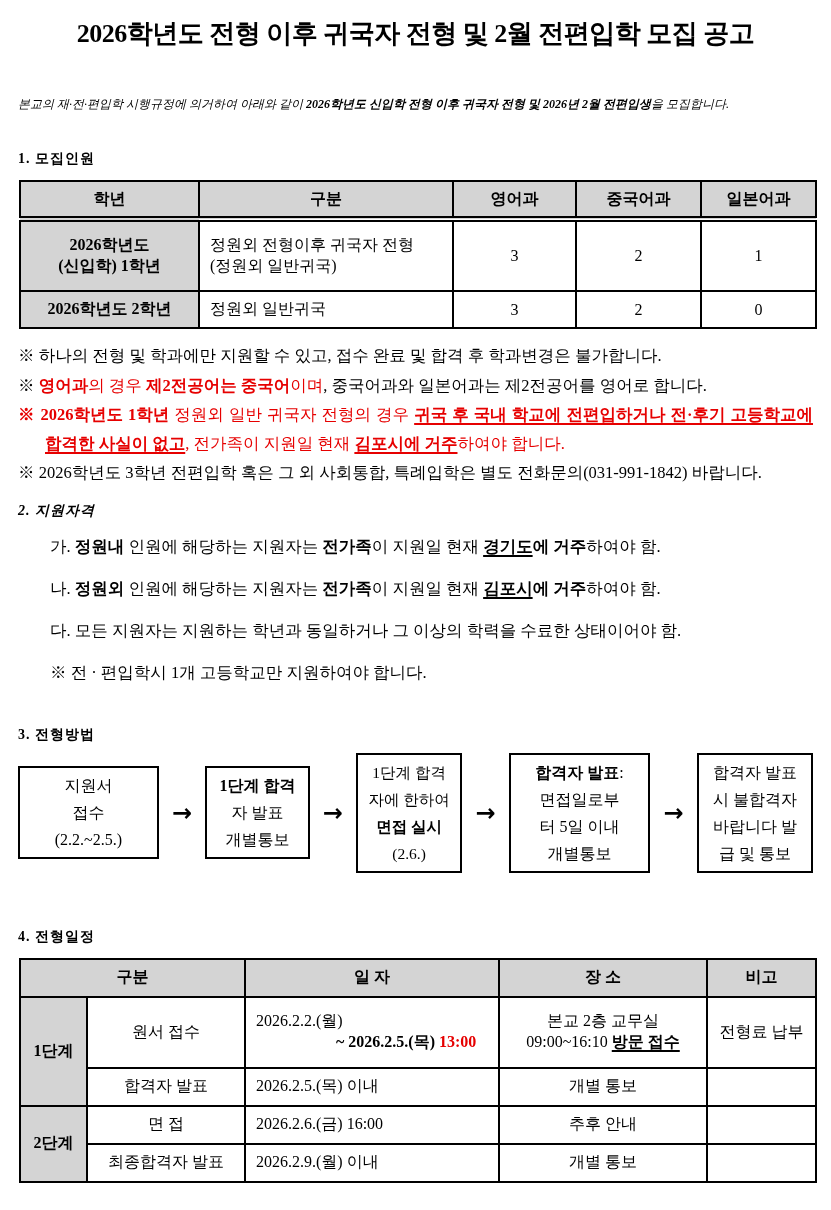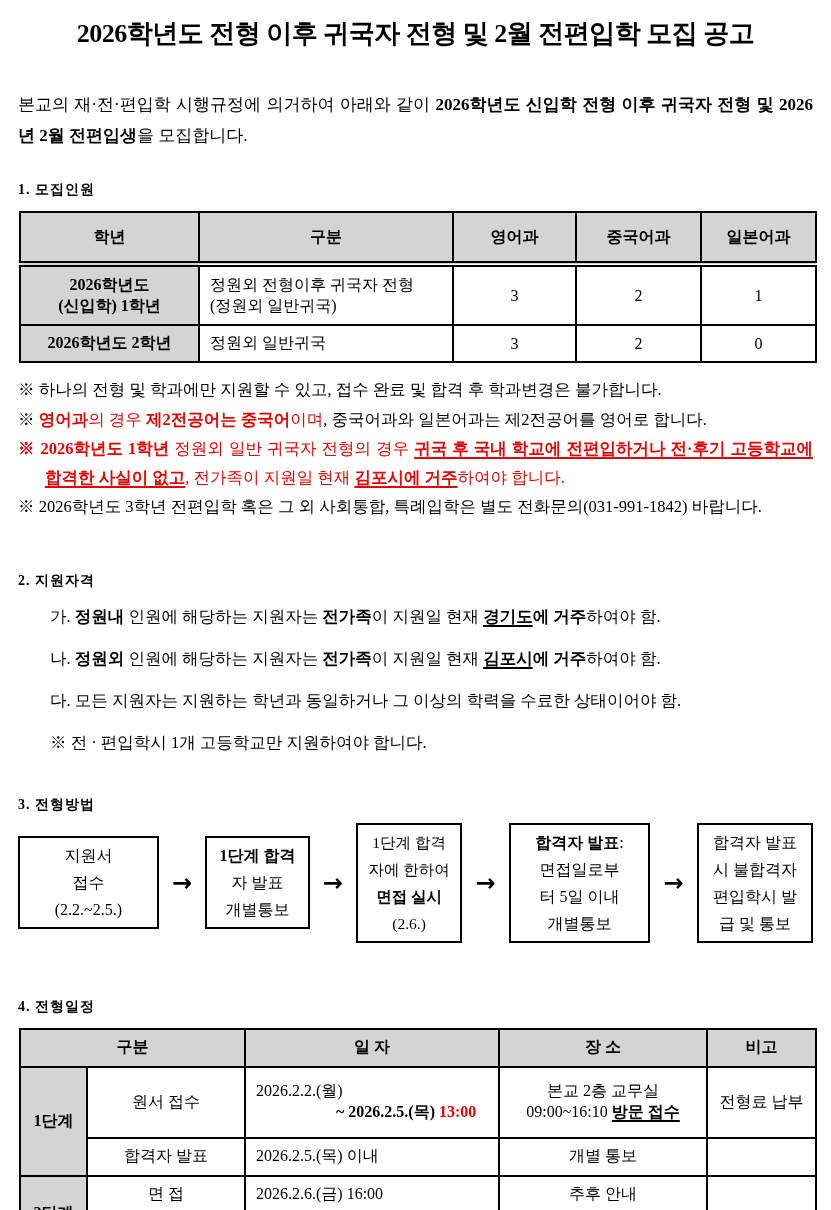--- a/index.html
+++ b/index.html
@@ -24,23 +24,24 @@
     font-size:26px;
     font-weight:bold;
     text-align:center;
     letter-spacing:-0.5px;
     white-space:nowrap;
   }
 
   
   .intro{
     margin:0 0 12px 0;
-    font-size:17px;
+    font-size:12px;
     line-height:31px;
     text-align:justify;
+    font-style:italic;
   }
 
   
   .sec-heading{
     margin:30px 0 10px 0;
     font-size:14px;
     font-weight:bold;
     letter-spacing:1px;
   }
 
@@ -60,22 +61,22 @@
   .doc-table th,.doc-table td{
     border:2px solid #000;
     padding:2px 6px;
     text-align:center;
     vertical-align:middle;
     font-size:16px;
     font-weight:normal;
   }
   .doc-table .shade{background:var(--shade);font-weight:bold;}
   #recruit-table thead th{border-bottom:6px double #000;}
-  #recruit-table thead tr{height:52px;}
-  #recruit-table tbody tr.r1{height:61px;font-family:Liberation Serif, serif;}
+  #recruit-table thead tr{height:38px;}
+  #recruit-table tbody tr.r1{height:72px;font-family:Liberation Serif, serif;}
   #recruit-table tbody tr.r2{height:37px;}
   .cell-left{text-align:left !important;padding-left:10px !important;}
 
   
   .notes{margin-top:13px;}
   .note{
     margin:0 0 1px 0;
     padding-left:27px;
     text-indent:-27px;
     font-size:16.5px;
@@ -180,21 +181,21 @@
       </tr>
     </tbody>
   </table>
   <div class="notes">
     <p class="note"><span>※ 하나의 전형 및 학과에만 지원할 수 있고, 접수 완료 및 합격 후 학과변경은 불가합니다.</span></p>
     <p class="note"><span>※ </span><span class="b r">영어과</span><span class="r">의 경우 </span><span class="b r">제2전공어는 </span><span class="b r">중국어</span><span class="r">이며</span><span>, 중국어과와 일본어과는 제2전공어를 영어로 합니다.</span></p>
     <p class="note"><span class="b r">※ </span><span class="b r">2026학년도 1학년</span><span class="r"> 정원외 일반 귀국자 전형의 경우 </span><span class="b r u">귀국 후 국내 학교에 전편입하거나 전·후기 고등학교에 합격한 사실이 없고</span><span class="r">, 전가족이 지원일 현재 </span><span class="b r u">김포시에 거주</span><span class="r">하여야 합니다.</span></p>
     <p class="note"><span>※ 2026학년도 3학년 전편입학 혹은 그 외 사회통합, 특례입학은 별도 전화문의(031-991-1842) 바랍니다.</span></p>
   </div>
 
-  <h2 class="sec-heading" style="margin-top:50px;">2. 지원자격</h2>
+  <h2 class="sec-heading" style="margin-top:14px;font-style:italic;">2. 지원자격</h2>
   <div class="sub-items">
     <p class="sub-item"><span>가. </span><span class="b">정원내</span><span> 인원에 해당하는 지원자는 </span><span class="b">전가족</span><span>이 지원일 현재 </span><span class="b u">경기도</span><span class="b">에 거주</span><span>하여야 함.</span></p>
     <p class="sub-item"><span>나. </span><span class="b">정원외</span><span> 인원에 해당하는 지원자는 </span><span class="b">전가족</span><span>이 지원일 현재 </span><span class="b u">김포시</span><span class="b">에 거주</span><span>하여야 함.</span></p>
     <p class="sub-item"><span>다. 모든 지원자는 지원하는 학년과 동일하거나 그 이상의 학력을 수료한 상태이어야 함.</span></p>
     <p class="sub-item"><span>※ 전 · 편입학시 1개 고등학교만 지원하여야 합니다.</span></p>
   </div>
 
   <h2 class="sec-heading" style="margin-top:38px;">3. 전형방법</h2>
   <div class="flow">
     <div class="fbox w1">
@@ -219,21 +220,21 @@
     <div class="fbox w4">
       <div><span class="b">합격자 발표</span><span>:</span></div>
       <div><span>면접일로부</span></div>
       <div><span>터 5일 이내</span></div>
       <div><span>개별통보</span></div>
     </div>
     <div class="farrow">→</div>
     <div class="fbox w5">
       <div><span>합격자 발표</span></div>
       <div><span>시 불합격자</span></div>
-      <div><span>편입학시 발</span></div>
+      <div><span>바랍니다 발</span></div>
       <div><span>급 및 통보</span></div>
     </div>
   </div>
 
   <h2 class="sec-heading sec4-gap">4. 전형일정</h2>
   <table class="doc-table" id="schedule-table">
     <colgroup>
       <col style="width:67px">
         <col style="width:158px">
         <col style="width:254px">

